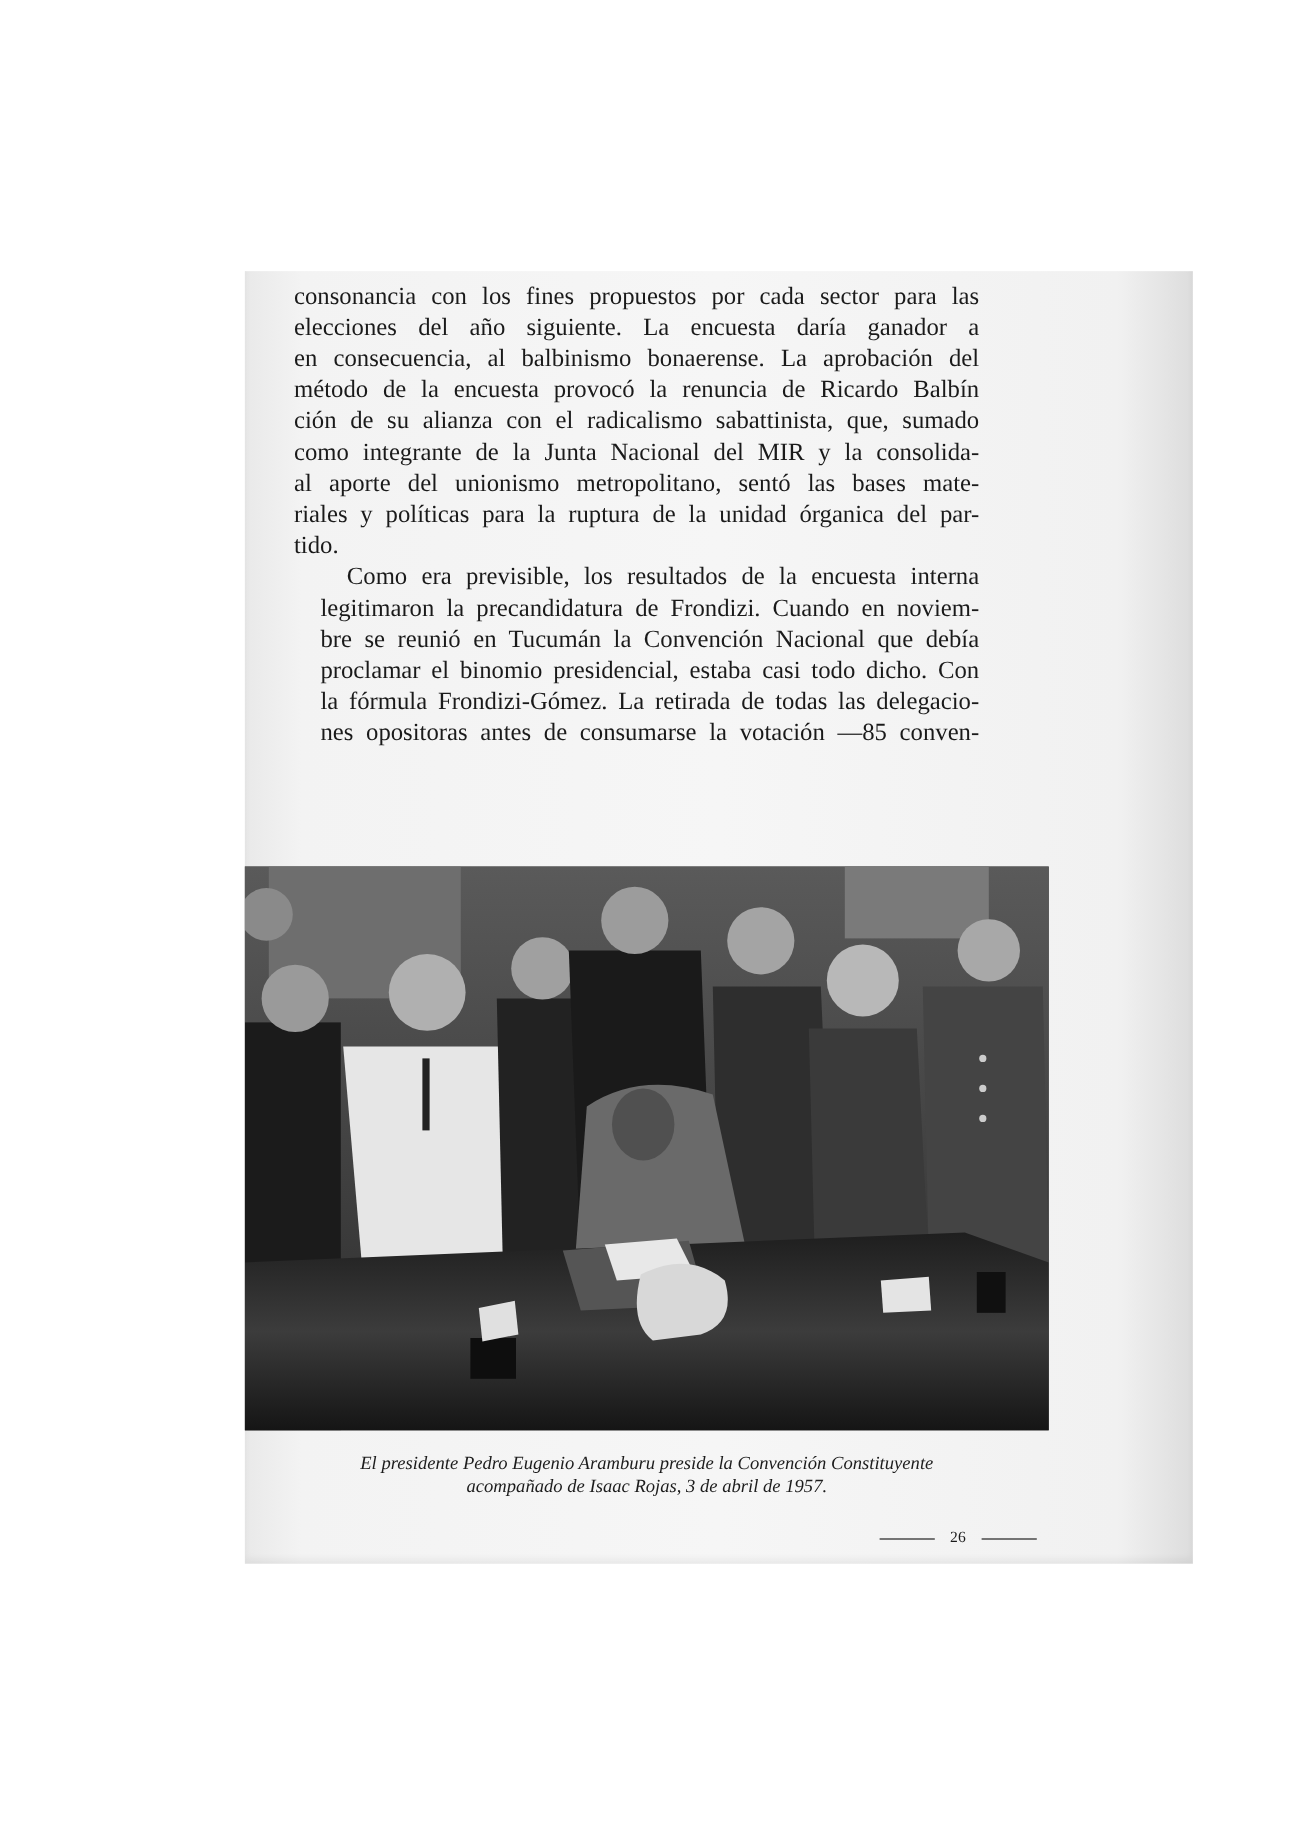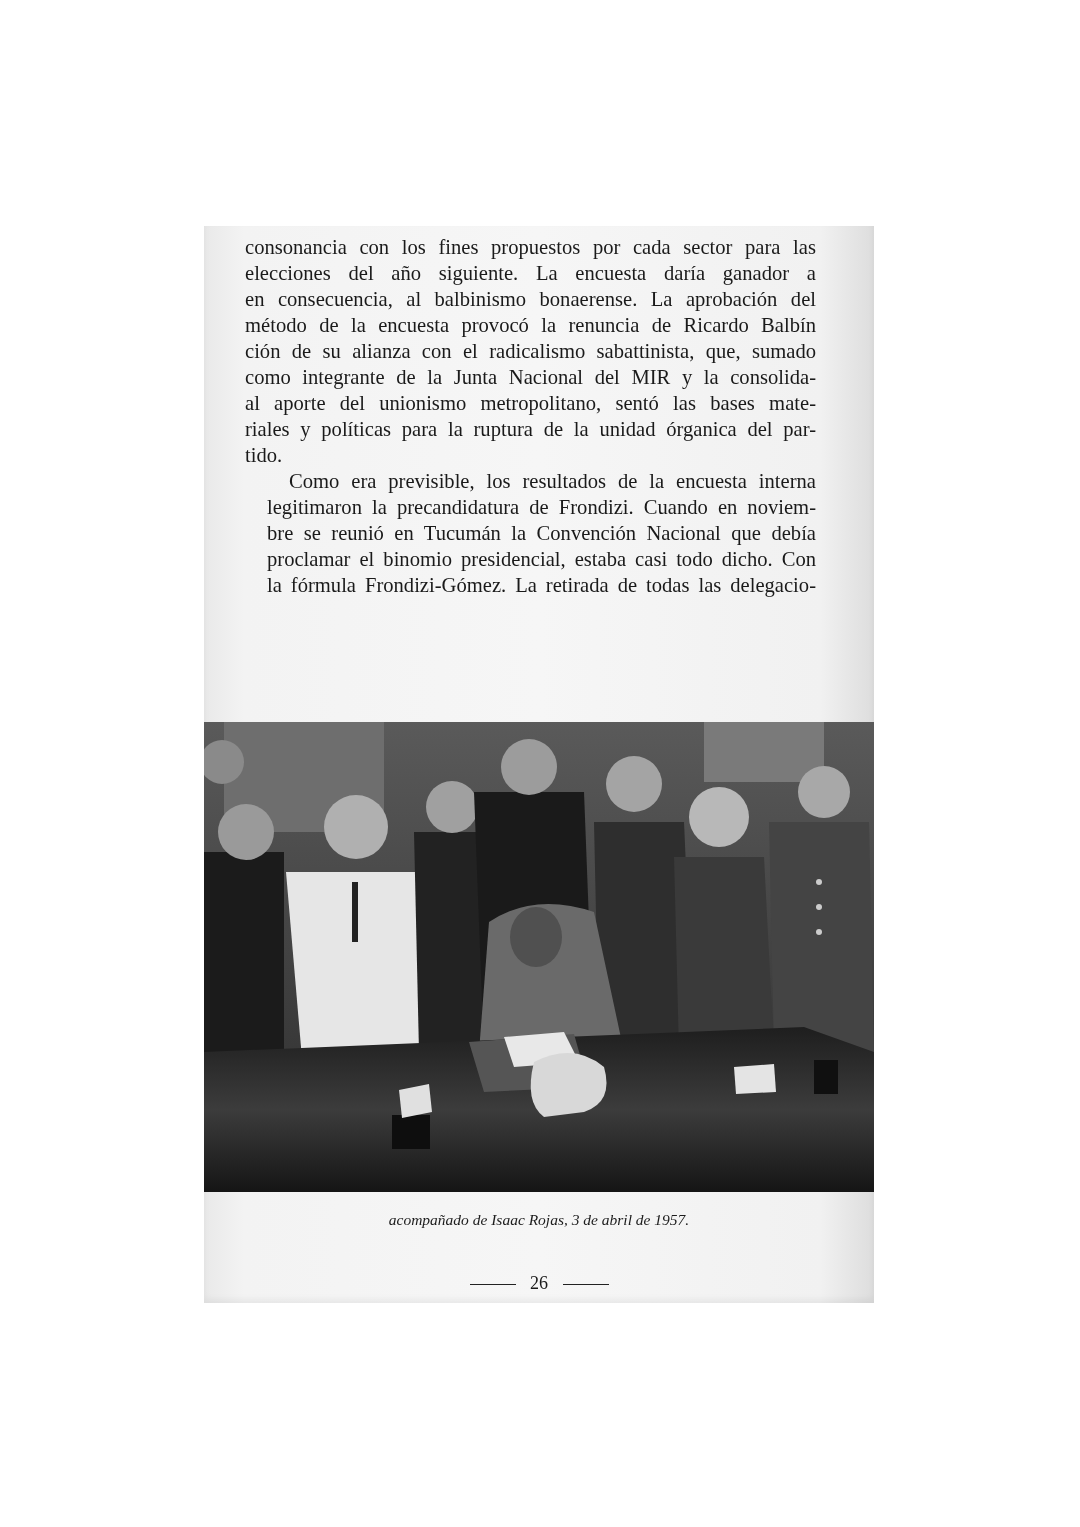--- a/index.html
+++ b/index.html
@@ -1,20 +1,21 @@
 <!DOCTYPE html>
 <html><head>
   <meta charset="utf-8">
   <style>
     html, body { margin: 0; padding: 0; background: #ffffff; }
     body { width: 1080px; height: 1527px; position: relative; overflow: hidden; }
     .page {
-      position: absolute; left: 204px; top: 226px; width: 670px; height: 1077px;
+      position: absolute; left: 204px; top: 226px; width: 758px; height: 1077px;
       background: linear-gradient(to right, #e9e9e9 0%, #f3f3f3 6%, #f6f6f6 50%, #f1f1f1 92%, #dddddd 100%);
       box-shadow: inset 0 -4px 6px rgba(0,0,0,0.05);
+      padding-left: 32px;
     }
     .text-block {
       position: absolute; left: 41px; top: 8px; width: 571px;
       font-family: "Liberation Serif", serif; font-size: 20.6px; line-height: 26px;
       color: #1a1a1a; text-align: justify;
     }
     .text-block p { margin: 0; }
     .text-block p.indent { text-indent: 22px; }
     .line { display: block; text-align: justify; text-align-last: justify; white-space: nowrap; }
     .line.last { text-align-last: left; }
@@ -22,22 +23,22 @@
       position: absolute; left: 0; top: 496px; width: 670px; height: 470px;
       background: #3a3a3a; overflow: hidden;
     }
     .photo svg { display: block; }
     .caption {
       position: absolute; left: 20px; top: 984px; width: 630px;
       font-family: "Liberation Serif", serif; font-style: italic; font-size: 15.5px;
       line-height: 19px; color: #1c1c1c; text-align: center;
     }
     .folio {
-      position: absolute; left: 0; top: 1047px; width: 670px; text-align: center;
-      font-family: "Liberation Serif", serif; font-size: 18px; color: #1a1a1a;
+      position: absolute; left: 0; top: 1047px; width: 670px; text-align: right;
+      font-family: "Liberation Serif", serif; font-size: 13px; color: #1a1a1a;
     }
     .folio .rule { display: inline-block; width: 46px; height: 1px; background: #222; vertical-align: middle; margin: 0 10px; }
   </style>
 </head>
 <body>
 
 <div class="page">
 
   <div class="text-block">
     <p>
@@ -50,20 +51,21 @@
       <span class="line">al aporte del unionismo metropolitano, sentó las bases mate-</span>
       <span class="line">riales y políticas para la ruptura de la unidad órganica del par-</span>
       <span class="line last">tido.</span>
     </p>
     <p class="indent">
       <span class="line" style="padding-left:22px">Como era previsible, los resultados de la encuesta interna</span>
       <span class="line">legitimaron la precandidatura de Frondizi. Cuando en noviem-</span>
       <span class="line">bre se reunió en Tucumán la Convención Nacional que debía</span>
       <span class="line">proclamar el binomio presidencial, estaba casi todo dicho. Con</span>
       <span class="line">la fórmula Frondizi-Gómez. La retirada de todas las delegacio-</span>
+      <span class="line">nes opositoras antes de consumarse la votación —85 conven-</span>
     </p>
   </div>
 
   <div class="photo">
     <svg width="670" height="470" viewBox="0 0 670 470">
       <defs>
         <linearGradient id="bg" x1="0" y1="0" x2="0" y2="1">
           <stop offset="0" stop-color="#5a5a5a"></stop>
           <stop offset="1" stop-color="#2a2a2a"></stop>
         </linearGradient>
@@ -113,20 +115,21 @@
       <path d="M330 340 Q370 320 400 345 Q410 380 380 390 L340 395 Q320 380 330 340 Z" fill="#d8d8d8"></path>
 
       <rect x="188" y="393" width="38" height="34" fill="#0e0e0e"></rect>
       <path d="M195 368 L225 362 L228 390 L198 396 Z" fill="#e0e0e0"></path>
       <path d="M530 345 L570 342 L572 370 L532 372 Z" fill="#e4e4e4"></path>
       <rect x="610" y="338" width="24" height="34" fill="#101010"></rect>
     </svg>
   </div>
 
   <div class="caption">
+    <div>El presidente Pedro Eugenio Aramburu preside la Convención Constituyente</div>
     <div>acompañado de Isaac Rojas, 3 de abril de 1957.</div>
   </div>
 
   <div class="folio">
     <span class="rule"></span>
     <span>26</span>
     <span class="rule"></span>
   </div>
 
 </div>

